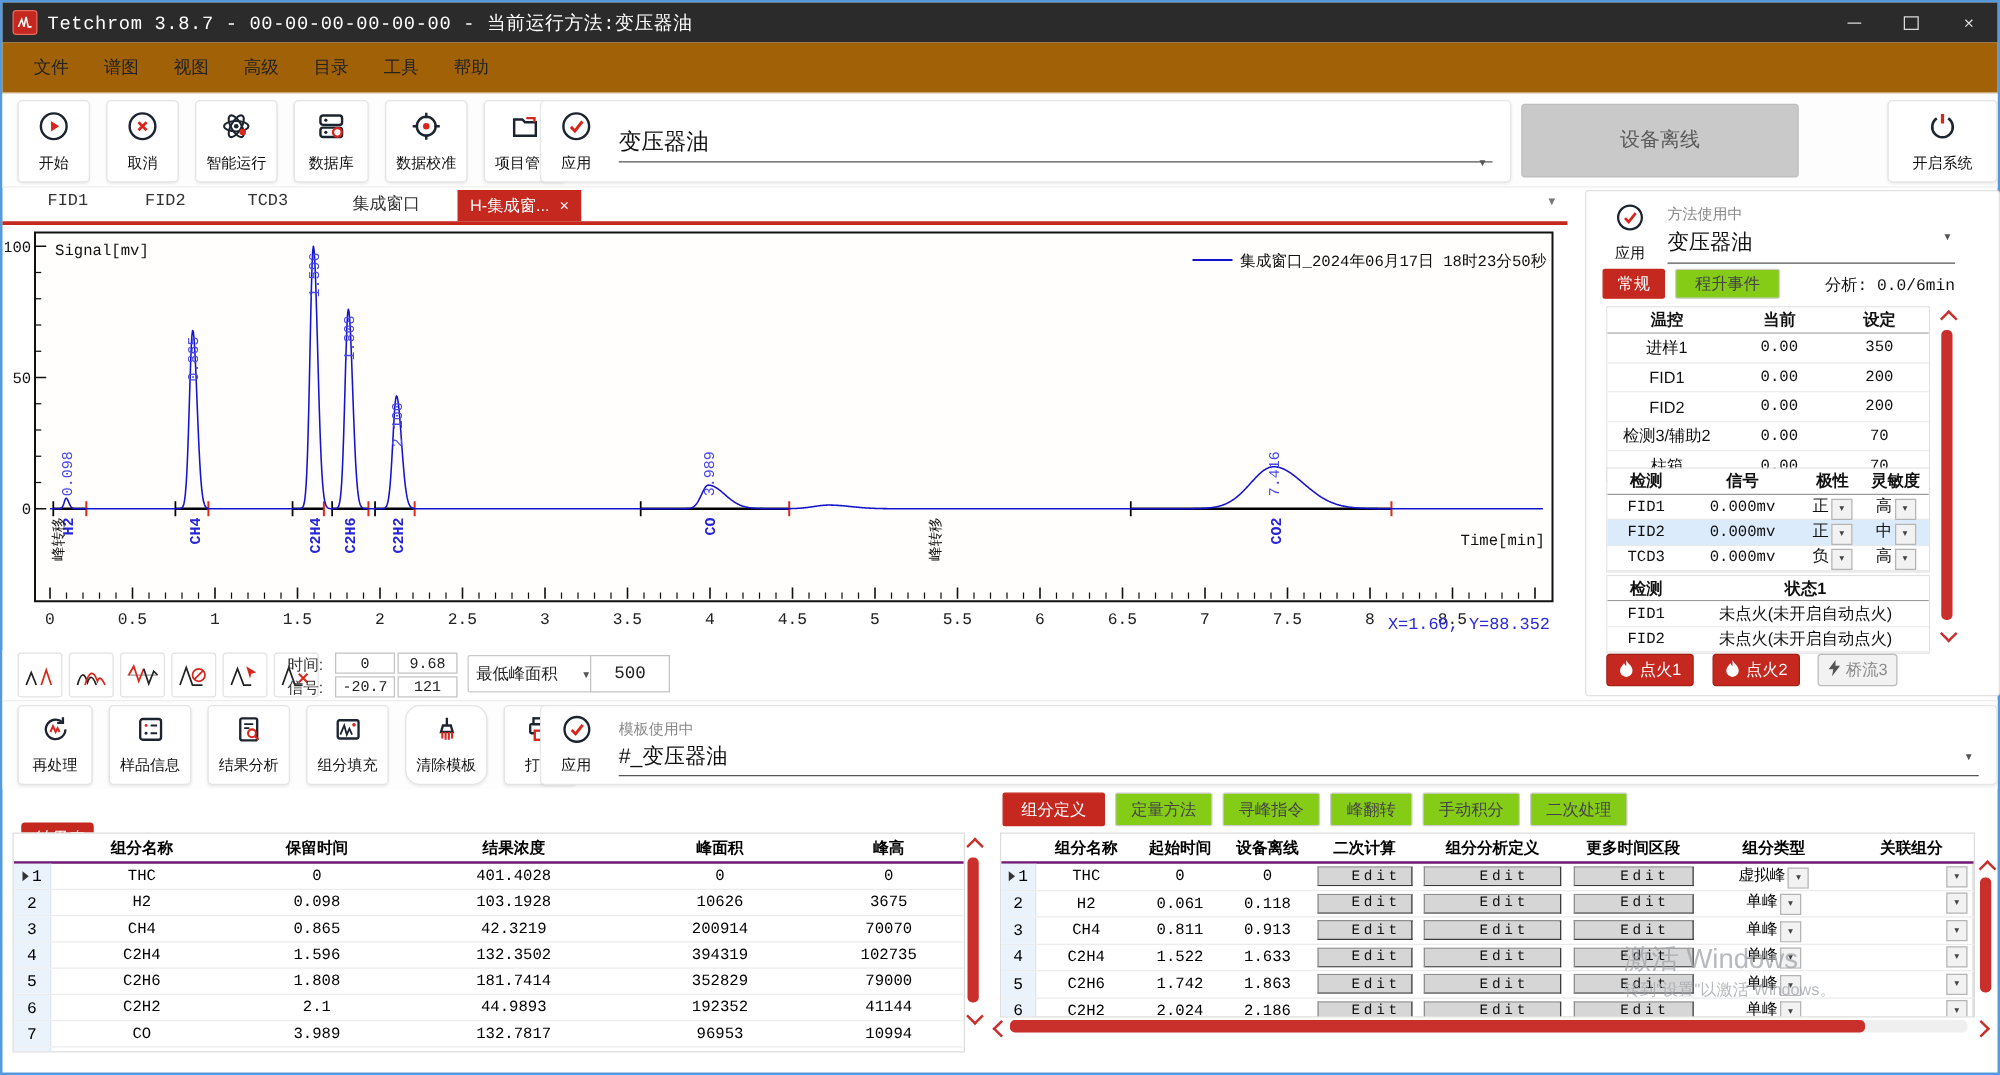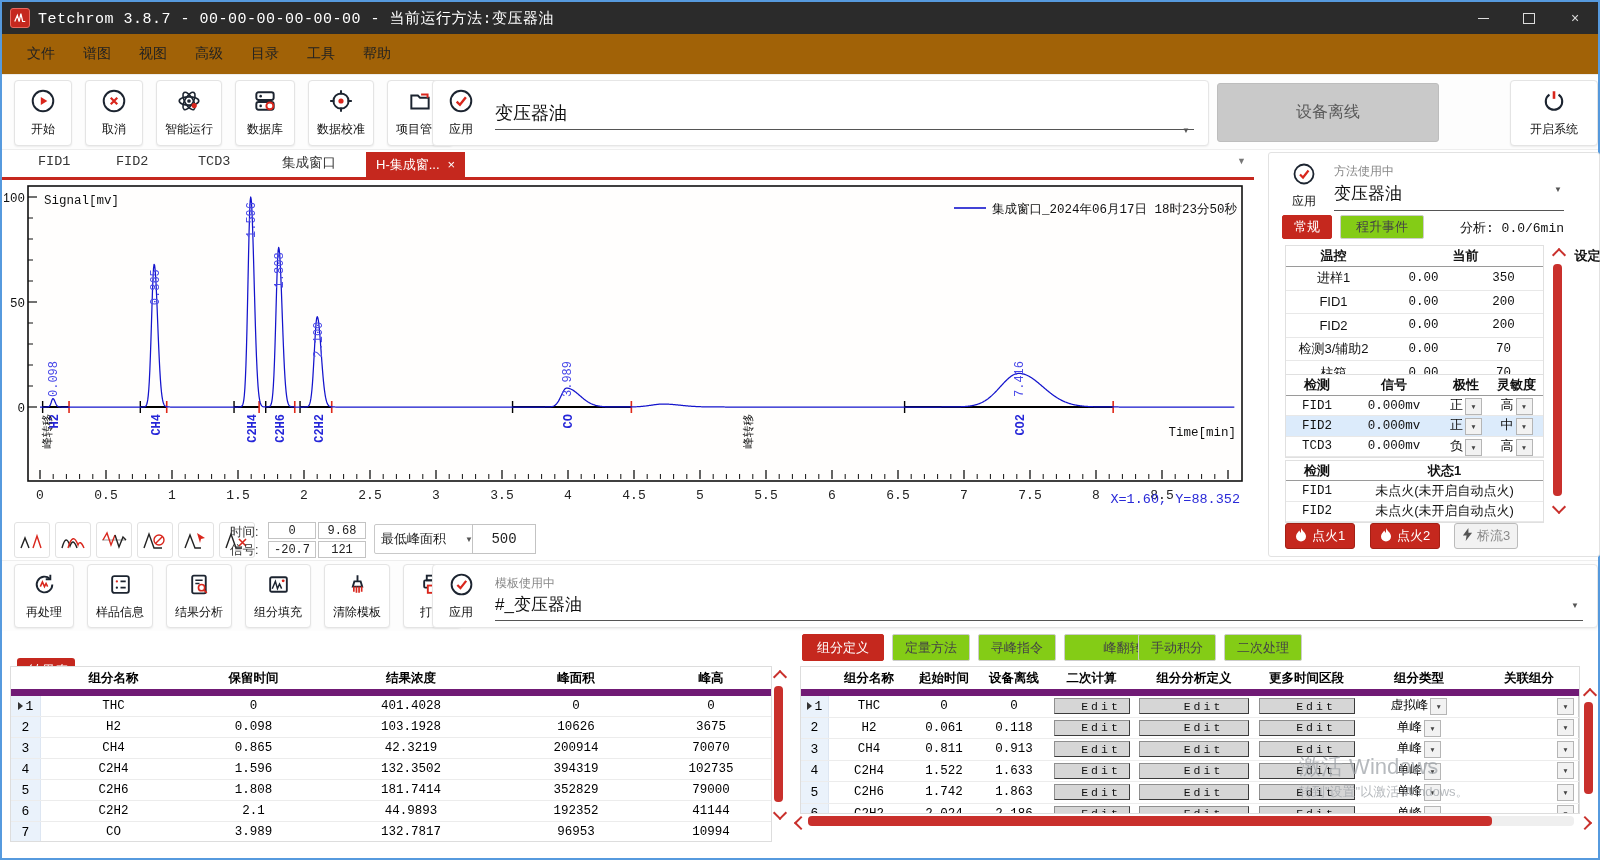--- a/index.html
+++ b/index.html
@@ -65,21 +65,21 @@
   .sb-thumb{position:absolute;background:#c9302c;border-radius:4px;}
   .chev{position:absolute;width:8px;height:8px;border-top:2px solid #c9302c;border-right:2px solid #c9302c;cursor:pointer;}
   .chev.up{transform:rotate(-45deg);}
   .chev.down{transform:rotate(135deg);}
   .chev.left{transform:rotate(-135deg);}
   .chev.right{transform:rotate(45deg);}
   
   .red-chip{background:#c5281e;color:#fff;font-size:13.5px;border-radius:3px;display:flex;align-items:center;justify-content:center;cursor:pointer;}
   .btable{position:absolute;border:1px solid #ddd;background:#fff;overflow:hidden;}
   .brow{display:grid;align-items:center;border-bottom:1px solid #ececec;height:20px;}
-  .brow.hd{height:22px;border-bottom:7px solid #701a75;font-weight:bold;font-size:13px;}
+  .brow.hd{height:22px;border-bottom:2px solid #701a75;font-weight:bold;font-size:13px;}
   .brow div{text-align:center;font-size:12.5px;white-space:nowrap;overflow:hidden;}
   .brow .num{background:#eaf2fb;height:100%;display:flex;align-items:center;justify-content:center;gap:3px;
     border-right:1px solid #dde6f2;font-family:"Liberation Mono","DejaVu Sans Mono",monospace;font-size:13px;}
   .brow .mono{font-family:"Liberation Mono","DejaVu Sans Mono",monospace;}
   .sel-tri{width:0;height:0;border-left:5px solid #333;border-top:4px solid transparent;border-bottom:4px solid transparent;}
   .edit-btn{height:16px;background:#d6d6d6;border:1px solid #8f8f8f;border-style:outset;
     font-family:"Liberation Mono","DejaVu Sans Mono",monospace;font-size:11.5px;letter-spacing:3px;color:#111;
     display:flex;align-items:center;justify-content:center;cursor:pointer;margin:0 auto;padding-left:25px;}
   .watermark{position:absolute;color:#9fa4a9;opacity:.75;pointer-events:none;z-index:50;}
   svg text{font-family:"Liberation Mono","DejaVu Sans Mono",monospace;}
@@ -478,21 +478,21 @@
   <div class="abs" style="left:1332px;top:161px;width:230px;">
     <div style="font-size:12px;color:#888;">方法使用中</div>
     <div style="font-size:17px;color:#111;border-bottom:1px solid #555;padding:2px 0 5px 0;">变压器油</div>
     <span style="position:absolute;right:2px;top:22px;font-size:8px;color:#555;">▼</span>
   </div>
   <div class="rtab on abs" style="left:1280px;top:213px;width:48px;height:22px;">常规</div>
   <div class="rtab off abs" style="left:1338px;top:213px;width:82px;height:22px;">程升事件</div>
   <div class="abs" style="left:1430px;top:217px;width:132px;text-align:right;font-size:13px;color:#111;font-family:'Liberation Mono','DejaVu Sans Mono',monospace;">分析: 0.0/6min</div>
 
   <div id="temp-table" class="grid-table" style="left:1283px;top:243px;width:257px;">
-      <div class="gt-row hd" style="grid-template-columns:95px 85px 75px;height:20px;gap:42px;">
+      <div class="gt-row hd" style="grid-template-columns:95px 85px 75px;height:20px;">
         <div>温控</div>
         <div>当前</div>
         <div>设定</div>
       </div>
       <div class="gt-row" style="grid-template-columns:95px 85px 75px;height:22.6px;">
         <div>进样1</div>
         <div class="mono">0.00</div>
         <div class="mono">350</div>
       </div>
       <div class="gt-row" style="grid-template-columns:95px 85px 75px;height:22.6px;">
@@ -609,21 +609,21 @@
         <span class="lbl">结果分析</span>
       </div>
       <div class="card" style="width:64px;height:62px;">
         <span><svg width="25" height="25" viewBox="0 0 24 24">
               <rect x="4" y="5" width="16" height="14" rx="1.5" fill="none" stroke="#1c2430" stroke-width="1.8"></rect>
               <path d="M6 16 l3-7 2 7 2-4.5 2 4.5" fill="none" stroke="#1c2430" stroke-width="1.4"></path>
               <circle cx="16.5" cy="8.5" r="1.4" fill="#d9261c"></circle>
             </svg></span>
         <span class="lbl">组分填充</span>
       </div>
-      <div class="card" style="width:64px;height:62px;">
+      <div class="card" style="width:64px;height:62px;border-radius:12px;">
         <span><svg width="25" height="25" viewBox="0 0 24 24">
               <path d="M12 3 v6 M9 9 h6 l1.5 5 h-9 z" fill="none" stroke="#1c2430" stroke-width="1.8"></path>
               <path d="M8.5 14 v5 M11 14 v6 M13.5 14 v6 M16 14 v5" stroke="#d9261c" stroke-width="1.6"></path>
             </svg></span>
         <span class="lbl">清除模板</span>
       </div>
       <div class="card" style="width:56px;height:62px;">
         <span><svg width="25" height="25" viewBox="0 0 24 24">
               <rect x="6.5" y="3.5" width="11" height="4.5" fill="none" stroke="#1c2430" stroke-width="1.8"></rect>
               <rect x="4" y="8" width="16" height="7" rx="1" fill="none" stroke="#1c2430" stroke-width="1.8"></rect>
@@ -738,21 +738,21 @@
         <div></div>
       </div>
     </div>
   <span class="chev up" style="left:773px;top:670px;"></span>
   <div class="sb-thumb" style="left:772px;top:684px;width:9px;height:116px;"></div>
   <span class="chev down" style="left:773px;top:806px;"></span>
 
   <div class="rtab on abs" style="left:800px;top:632px;width:80px;height:25px;">组分定义</div>
   <div class="rtab off abs" style="left:890px;top:632px;width:76px;height:25px;">定量方法</div>
   <div class="rtab off abs" style="left:966px;top:632px;width:76px;height:25px;margin-left:10px;">寻峰指令</div>
-  <div class="rtab off abs" style="left:1062px;top:632px;width:64px;height:25px;padding-left:26px;">峰翻转</div>
+  <div class="rtab off abs" style="left:1062px;top:632px;width:64px;height:25px;">峰翻转</div>
   <div class="rtab off abs" style="left:1136px;top:632px;width:76px;height:25px;">手动积分</div>
   <div class="rtab off abs" style="left:1222px;top:632px;width:76px;height:25px;">二次处理</div>
 
   <div id="defs-table" class="btable" style="left:798px;top:664px;width:778px;height:146px;">
       <div class="brow hd" style="grid-template-columns:28px 80px 70px 70px 85px 120px 105px 120px 100px;">
         <div></div>
         <div>组分名称</div>
         <div>起始时间</div>
         <div>设备离线</div>
         <div>二次计算</div>

